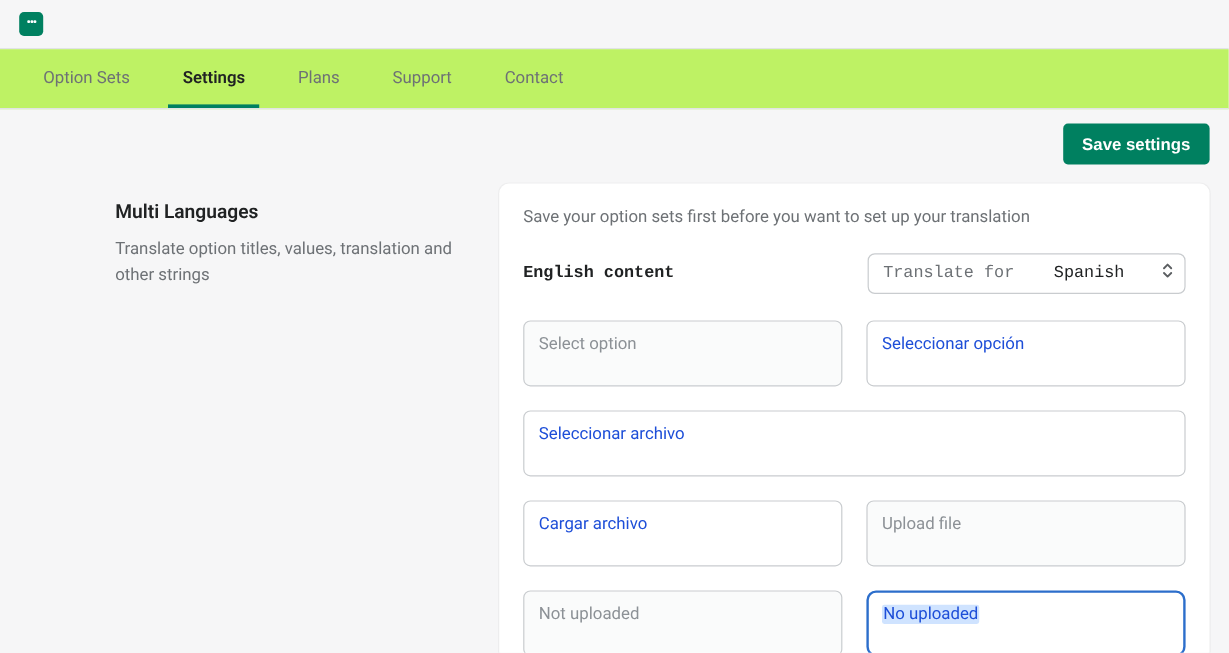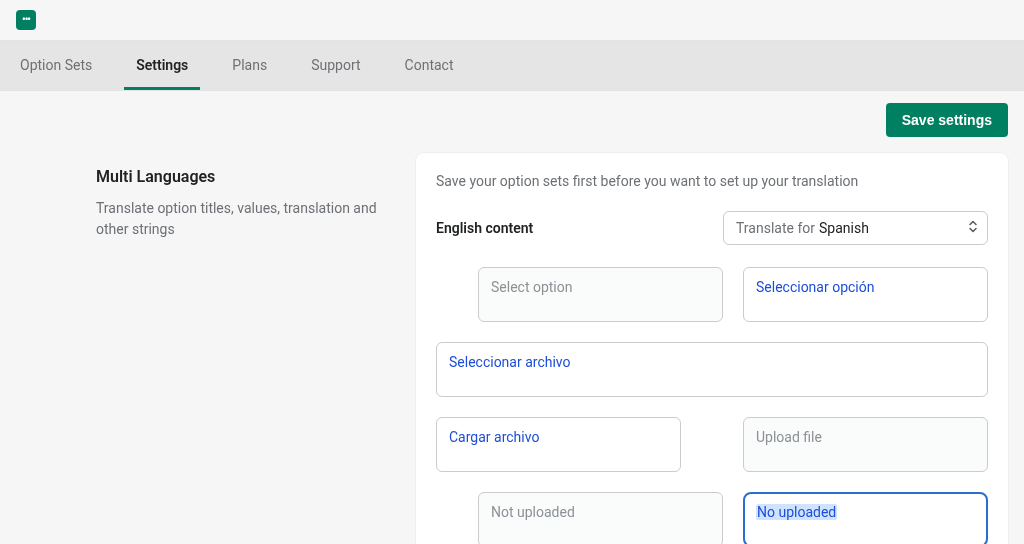--- a/index.html
+++ b/index.html
@@ -37,22 +37,22 @@
       letter-spacing: -1px;
       font-weight: bold;
     }
     .app-title {
       font-size: 14px;
       color: #202223;
       font-weight: 500;
     }
     .nav {
       display: flex;
-      padding: 0 8px;
-      background: #e5e5e5;
+      padding: 0 24px;
+      background: #bef264;
       border-bottom: 1px solid #e1e3e5;
     }
     .nav-item {
       padding: 16px 12px 14px;
       font-size: 14px;
       color: #6d7175;
       cursor: pointer;
       border-bottom: 3px solid transparent;
       margin-right: 20px;
     }
@@ -111,20 +111,21 @@
     .card-hint {
       color: #6d7175;
       font-size: 14px;
       margin-bottom: 22px;
     }
     .header-row {
       display: flex;
       align-items: center;
       justify-content: space-between;
       margin-bottom: 22px;
+      font-family: Liberation Mono, monospace;
     }
     .header-label {
       font-size: 14px;
       font-weight: 600;
       color: #202223;
     }
     .select-wrap {
       position: relative;
       width: 265px;
     }
@@ -132,20 +133,21 @@
       width: 100%;
       border: 1px solid #c9cccf;
       border-radius: 6px;
       padding: 8px 30px 8px 12px;
       font-size: 14px;
       color: #6d7175;
       background: #fff;
       display: flex;
       align-items: baseline;
       cursor: pointer;
+      gap: 29px;
     }
     .lang-select .prefix { margin-right: 4px; }
     .lang-select .value { color: #202223; }
     .select-caret {
       position: absolute;
       right: 10px;
       top: 50%;
       transform: translateY(-50%);
       color: #5c5f62;
       pointer-events: none;
@@ -162,21 +164,20 @@
       padding: 11px 12px 26px;
       font-size: 14px;
       color: #1d4ed8;
       background: #fff;
       min-height: 52px;
     }
     .field.readonly {
       color: #8c9196;
       background: #fafbfb;
       cursor: default;
-      margin-left: 42px;
     }
     .field.editable { cursor: text; }
     .field.focused {
       border: 2px solid #2c6ecb;
       padding: 10px 11px 25px;
       border-radius: 8px;
     }
     .selection {
       background: #cfe3ff;
       border-radius: 2px;

